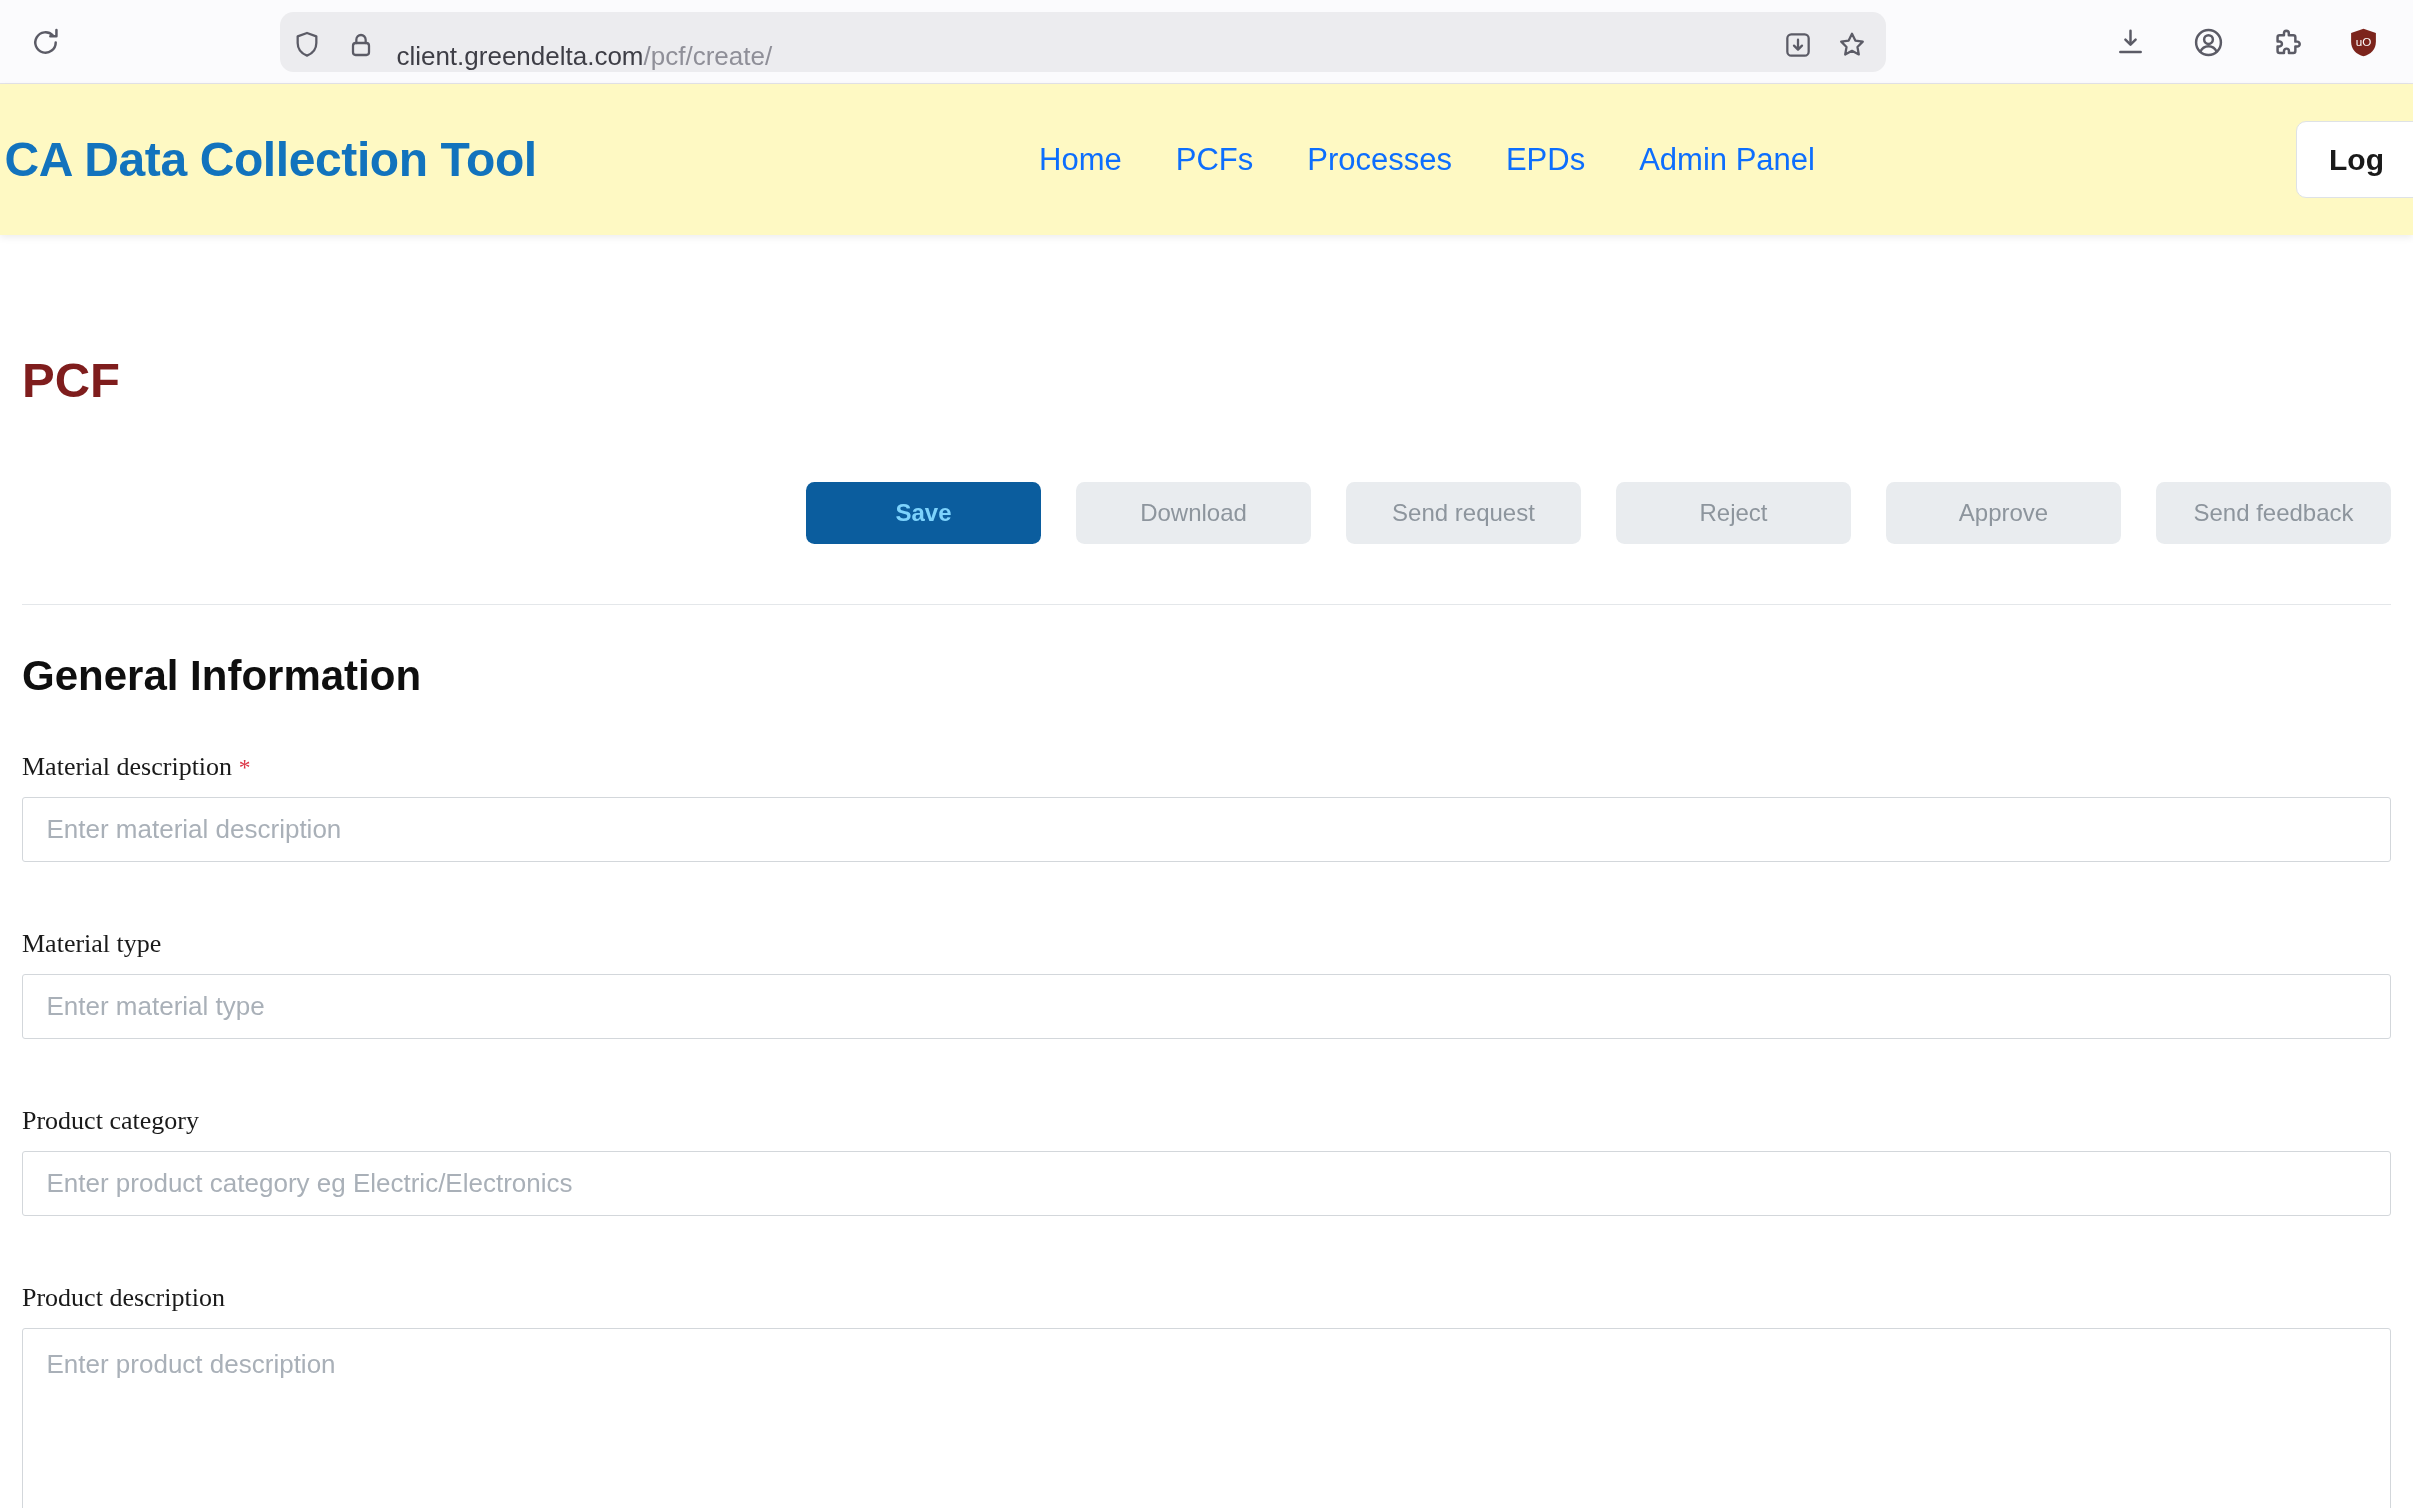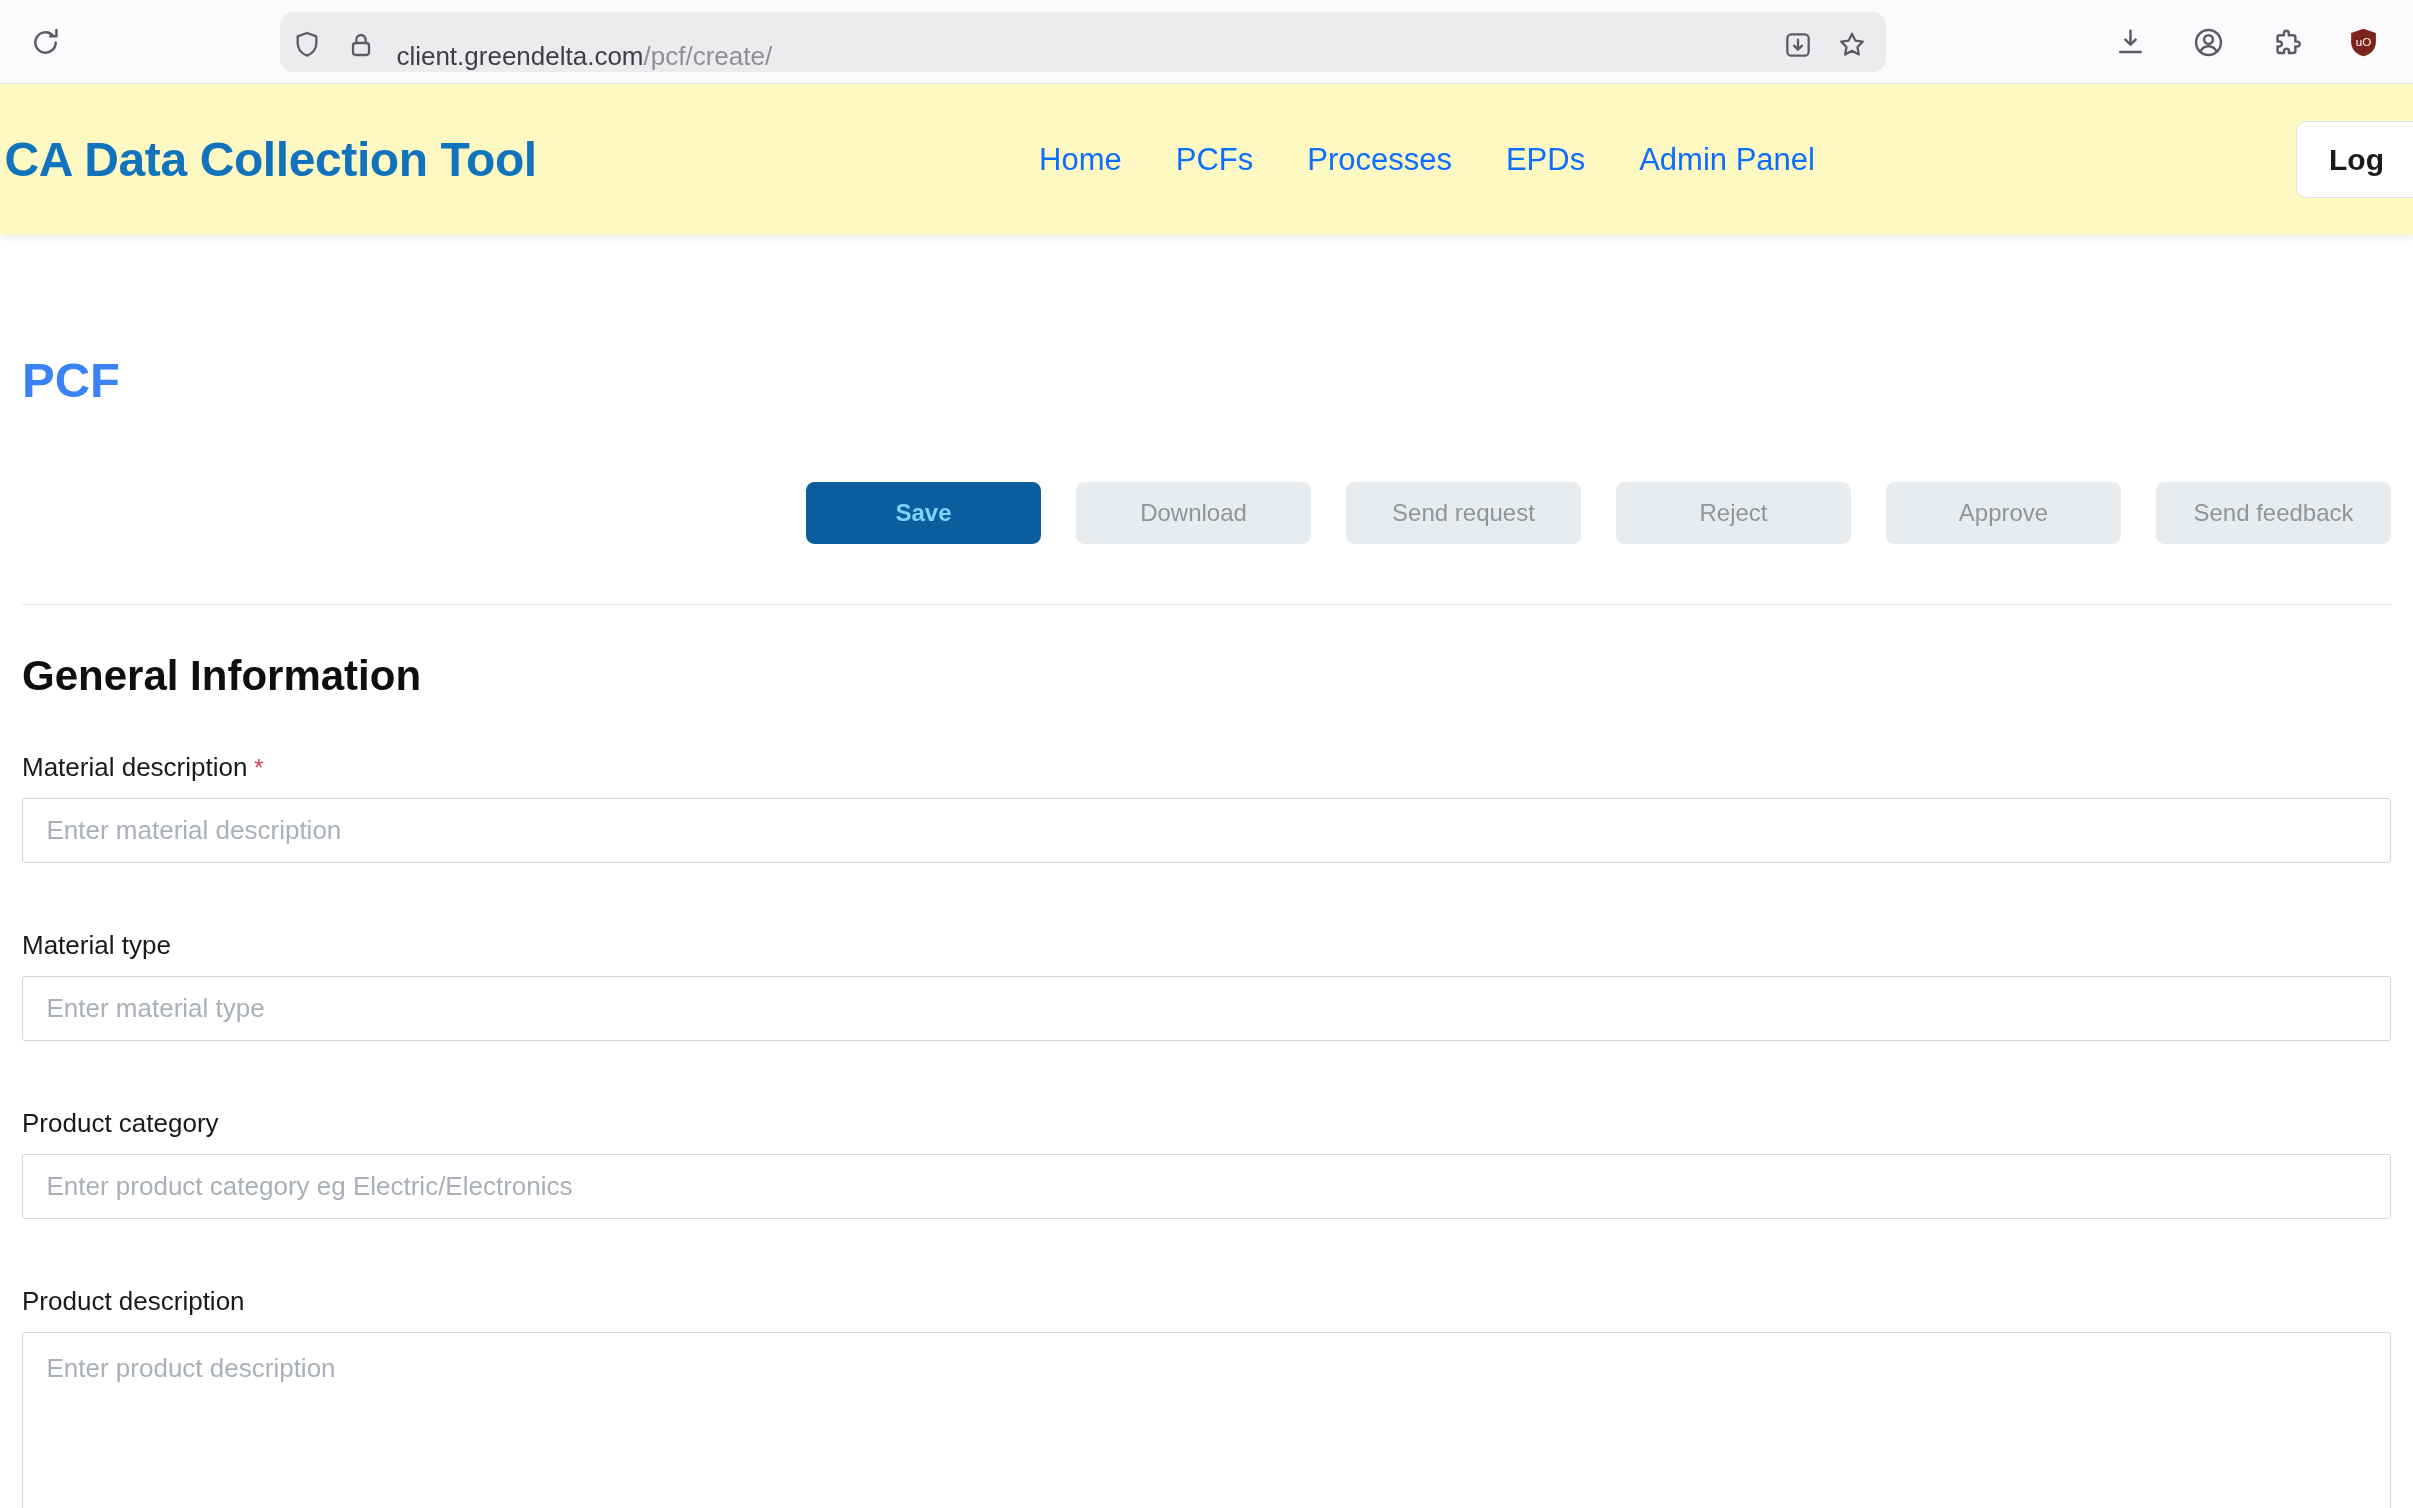--- a/index.html
+++ b/index.html
@@ -34,35 +34,35 @@
   .main-nav { position:absolute; left:1039px; display:flex; gap:54px; align-items:center; }
   .main-nav a { font-size:31px; color:var(--link-blue, #0d6efd); text-decoration:none;
                 cursor:pointer; white-space:nowrap; }
   .logout-btn { position:absolute; right:-59px; top:37px; height:77px; width:176px;
                 background:#ffffff; border:1.7px solid #dee2e6; border-radius:10px;
                 font-size:30px; font-weight:bold; color:#1a1a1a; text-align:left;
                 padding-left:32px; cursor:pointer; }
 
   
   .main { padding:0 22px; }
-  .page-title { margin-top:117px; font-size:49px; font-weight:bold; color:#3b82f6; }
+  .page-title { margin-top:117px; font-size:49px; font-weight:bold; color:#7f1d1d; }
 
   .actions { margin-top:74px; display:flex; justify-content:flex-end; gap:35px; }
   .btn { width:235px; height:62px; border:none; border-radius:8.4px; font-size:24px;
          font-family:"Liberation Sans", sans-serif; cursor:pointer; }
   .btn-primary { background:var(--save-blue, #0b5d9e); color:#7dd3fc; font-weight:bold; }
   .btn-ghost { background:#e9ecef; color:#8d959d; }
 
   .divider { margin-top:60px; border:none; border-top:1.7px solid #e4e7ea; }
 
   .section-title { margin-top:47px; font-size:42px; font-weight:bold; color:#0f0f0f; }
 
   .field-group { margin-top:67px; }
   .field-group.first { margin-top:52px; }
-  .field-label { display:block; font-size:26px; color:#1a1a1a; margin-bottom:15px; }
+  .field-label { display:block; font-size:26px; color:#1a1a1a; margin-bottom:15px;font-family:Liberation Serif, serif; }
   .req { color:var(--required-red, #dc3545); margin-left:6.7px; font-size:23.5px; }
   .field-input, .field-textarea {
       width:100%; font-size:26px; color:#212529; background:#ffffff;
       border:1.7px solid #d3d7db; border-radius:3px; padding:0 23.5px;
       font-family:"Liberation Sans", sans-serif; outline:none; }
   .field-input { height:65px; }
   .field-input::placeholder, .field-textarea::placeholder { color:#a9b0b8; }
   .field-textarea { height:360px; padding-top:20px; resize:none; }
 </style>
 </head>

